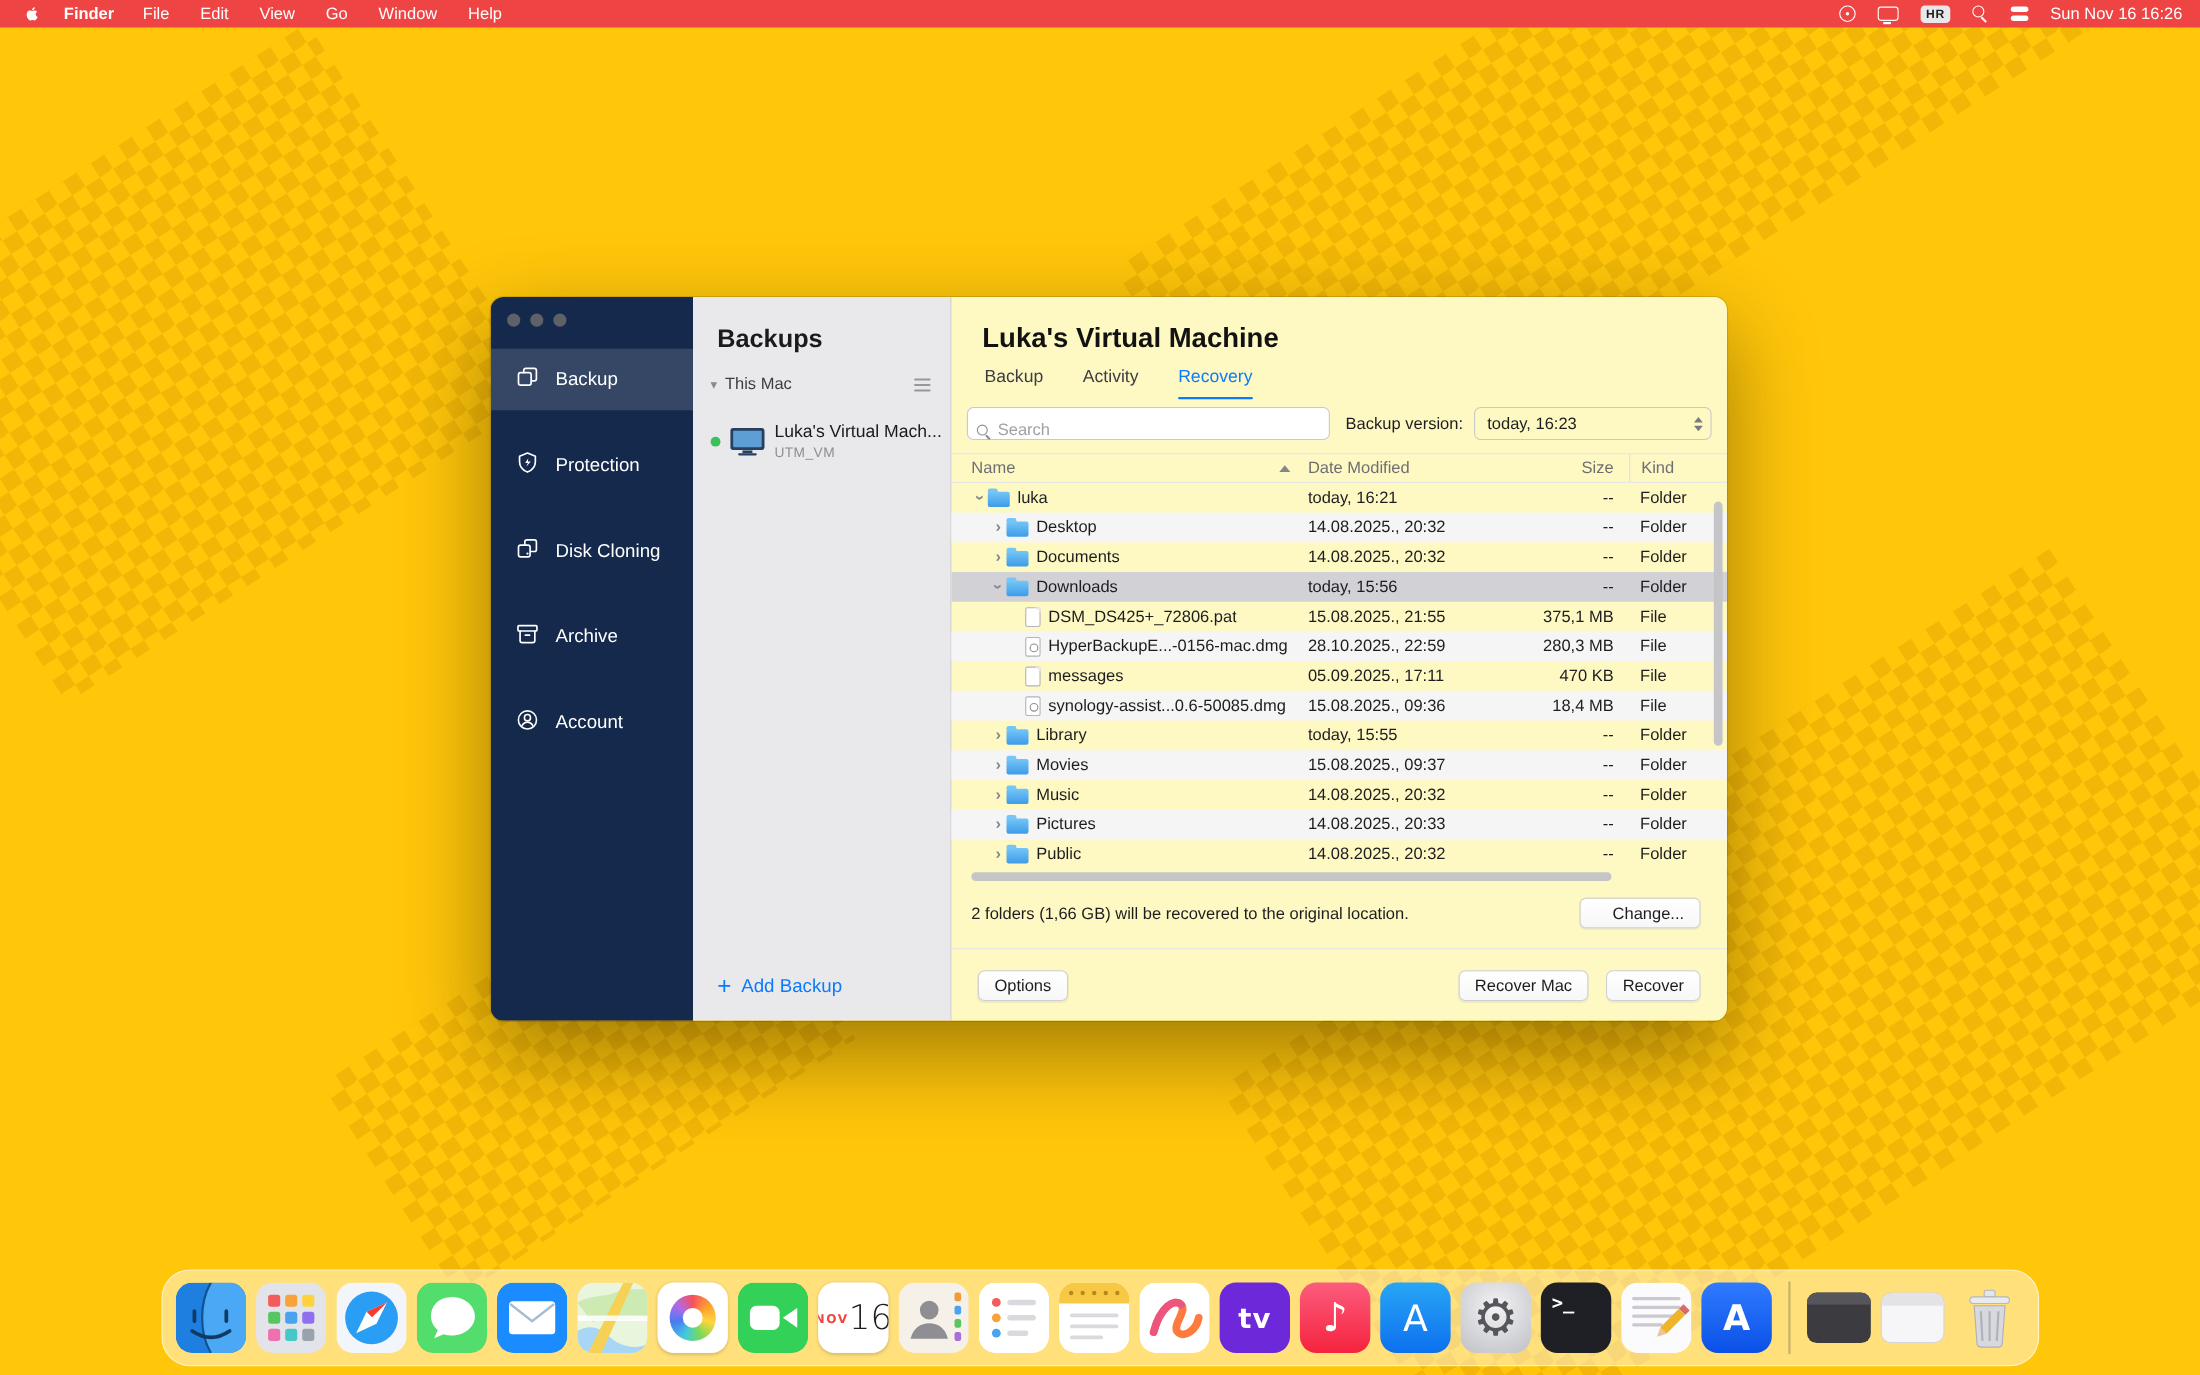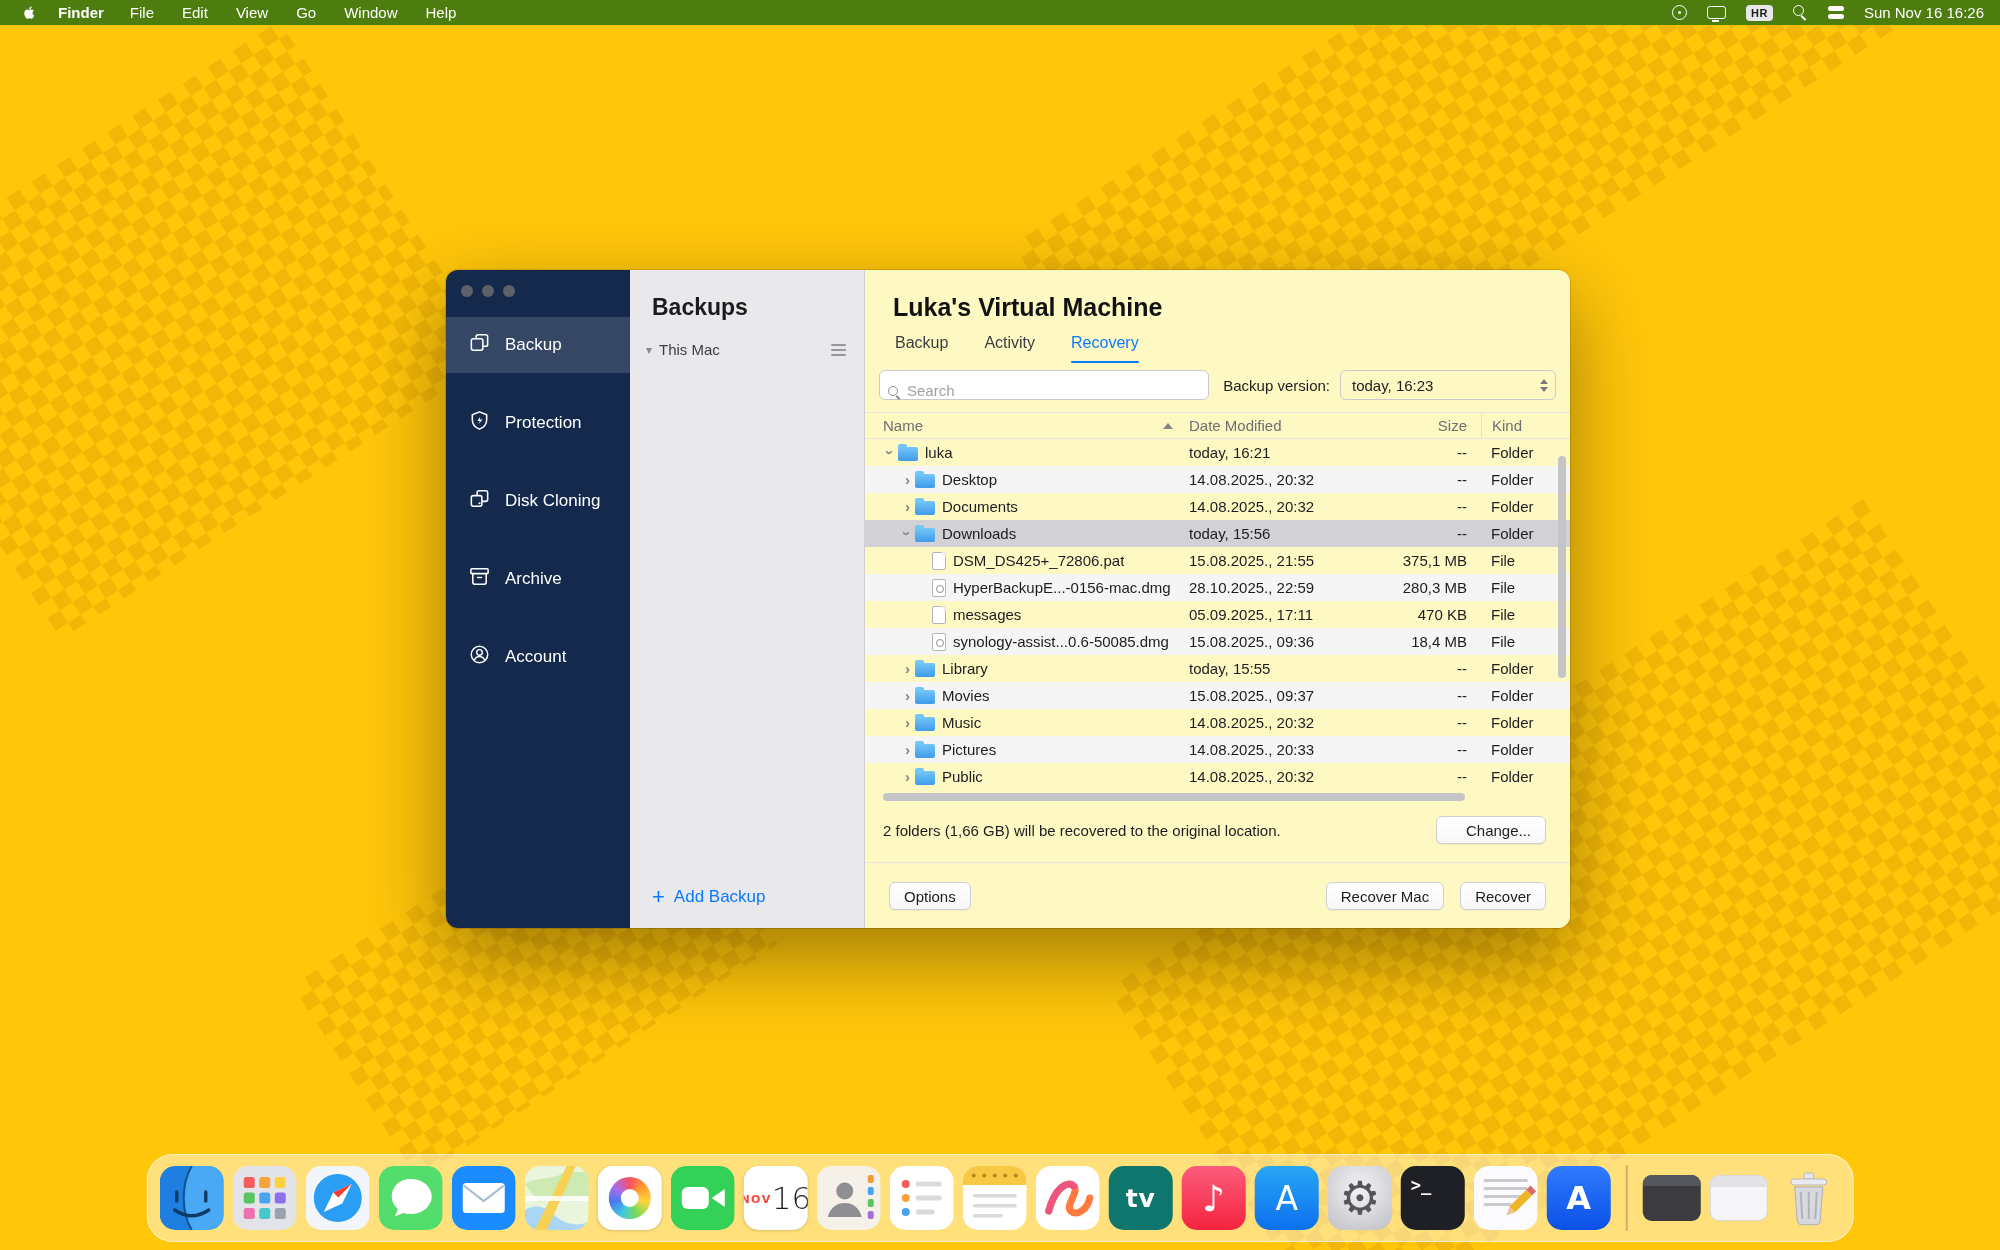--- a/index.html
+++ b/index.html
@@ -11,21 +11,21 @@
   .band { position:absolute; z-index:1; opacity:.40; transform:rotate(-33deg);
     background:conic-gradient(#dc9e00 0 90deg, transparent 90deg 180deg, #dc9e00 180deg 270deg, transparent 270deg);
     background-size:30px 30px; }
   .band1 { left:1020px; top:-30px;  width:920px; height:300px; }
   .band2 { left:-90px;  top:130px;  width:520px; height:400px; }
   .band3 { left:1150px; top:710px;  width:900px; height:420px; }
   .band4 { left:320px;  top:850px;  width:430px; height:230px; }
 
   
   .menubar { position:absolute; z-index:50; left:0; top:0; width:2000px; height:25px;
-    background:#4d7c0f; color:#fff; display:flex; align-items:center; font-size:15px; }
+    background:#ef4444; color:#fff; display:flex; align-items:center; font-size:15px; }
   .menubar .apple { width:18px; height:18px; margin:0 18px 0 22px; display:flex; align-items:center; }
   .menubar .apple svg { width:15px; height:17px; }
   .mb-app { font-weight:700; margin-right:26px; }
   .mb-items { display:flex; gap:28px; }
   .mb-item { cursor:default; }
   .mb-right { margin-left:auto; display:flex; align-items:center; gap:20px; padding-right:16px; }
   .ic-circle { width:15px; height:15px; border:1.6px solid #fff; border-radius:50%; position:relative; }
   .ic-circle::after { content:""; position:absolute; left:4.6px; top:4.6px; width:3px; height:3px; background:#fff; border-radius:50%; }
   .ic-display { width:19px; height:13px; border:1.7px solid #fff; border-radius:3px; position:relative; }
   .ic-display::after { content:""; position:absolute; left:4px; bottom:-4px; width:7px; height:2px; background:#fff; }
@@ -132,21 +132,21 @@
   .dicon svg { width:100%; height:100%; display:block; }
   .dock-sep { width:1.5px; height:66px; background:rgba(60,60,67,.28); margin:0 6px; flex:none; }
 
   .app-photos { background:#fff; box-shadow:0 1px 3px rgba(0,0,0,.15); }
   .app-photos .glyph { inset:11px; border-radius:50%; background:conic-gradient(#f5515f,#ff9f2e,#ffd53d,#7ed957,#41c8e0,#4a7bf0,#b06ae8,#f5515f); }
   .app-photos .glyph::after { content:""; position:absolute; inset:12px; border-radius:50%; background:#fff; }
   .app-calendar { background:#fff; box-shadow:0 1px 3px rgba(0,0,0,.15); }
   .app-calendar .glyph { flex-direction:row; }
   .cal-month { color:#f4453c; font-size:11px; font-weight:700; letter-spacing:1.5px; margin-top:3px; }
   .cal-day { font-size:31px; color:#1d1d1f; font-weight:300; line-height:1.05; }
-  .app-appletv { background:#0f766e; }
+  .app-appletv { background:#6d28d9; }
   .app-appletv .glyph { color:#fff; font-size:25px; font-weight:600; letter-spacing:1px; }
   .app-music { background:linear-gradient(180deg,#fc5c7d,#f5233e); }
   .app-music .glyph { color:#fff; font-size:36px; }
   .app-appstore { background:linear-gradient(180deg,#27a6f5,#0d70ef); }
   .app-appstore .glyph { color:#fff; font-size:33px; font-weight:500; }
   .app-settings { background:radial-gradient(circle at 50% 35%, #f3f3f5, #bfc0c5); }
   .app-settings .glyph { color:#55565c; font-size:46px; line-height:1; }
   .app-terminal { background:#1f2025; }
   .app-terminal .glyph { align-items:flex-start; justify-content:flex-start; padding:9px 0 0 10px; color:#fff; font-size:17px; font-weight:700; font-family:"DejaVu Sans Mono",monospace; }
   .app-acronis { background:linear-gradient(180deg,#2f7bff,#0b50e6); }
@@ -250,20 +250,35 @@
       <div class="mid-title">Backups</div>
       <div class="thismac-row">
         <span class="disc-tri">▾</span>
         <span>This Mac</span>
         <span class="hamburger">
             <span></span>
             <span></span>
             <span></span>
           </span>
       </div>
+      <div class="backup-item">
+        <span class="statusdot"></span>
+        <span class="monitor">
+          <svg viewBox="0 0 33 27">
+              <rect x="1" y="1" width="31" height="20" rx="2.5" fill="#27405f"></rect>
+              <rect x="3.5" y="3.5" width="26" height="15" rx="1" fill="#5d9fd4"></rect>
+              <rect x="12" y="21.5" width="9" height="2.5" fill="#27405f"></rect>
+              <rect x="8" y="24" width="17" height="2" rx="1" fill="#27405f"></rect>
+            </svg>
+        </span>
+        <span class="bi-text">
+          <span class="bi-title">Luka's Virtual Mach...</span>
+          <span class="bi-sub">UTM_VM</span>
+        </span>
+      </div>
       <div class="add-backup">
         <span class="add-plus">+</span>
         <span>Add Backup</span>
       </div>
     </div>
 
     <div class="rightp">
       <div class="rp-title">Luka's Virtual Machine</div>
       <div class="tabs">
           <span class="tab">Backup</span>

